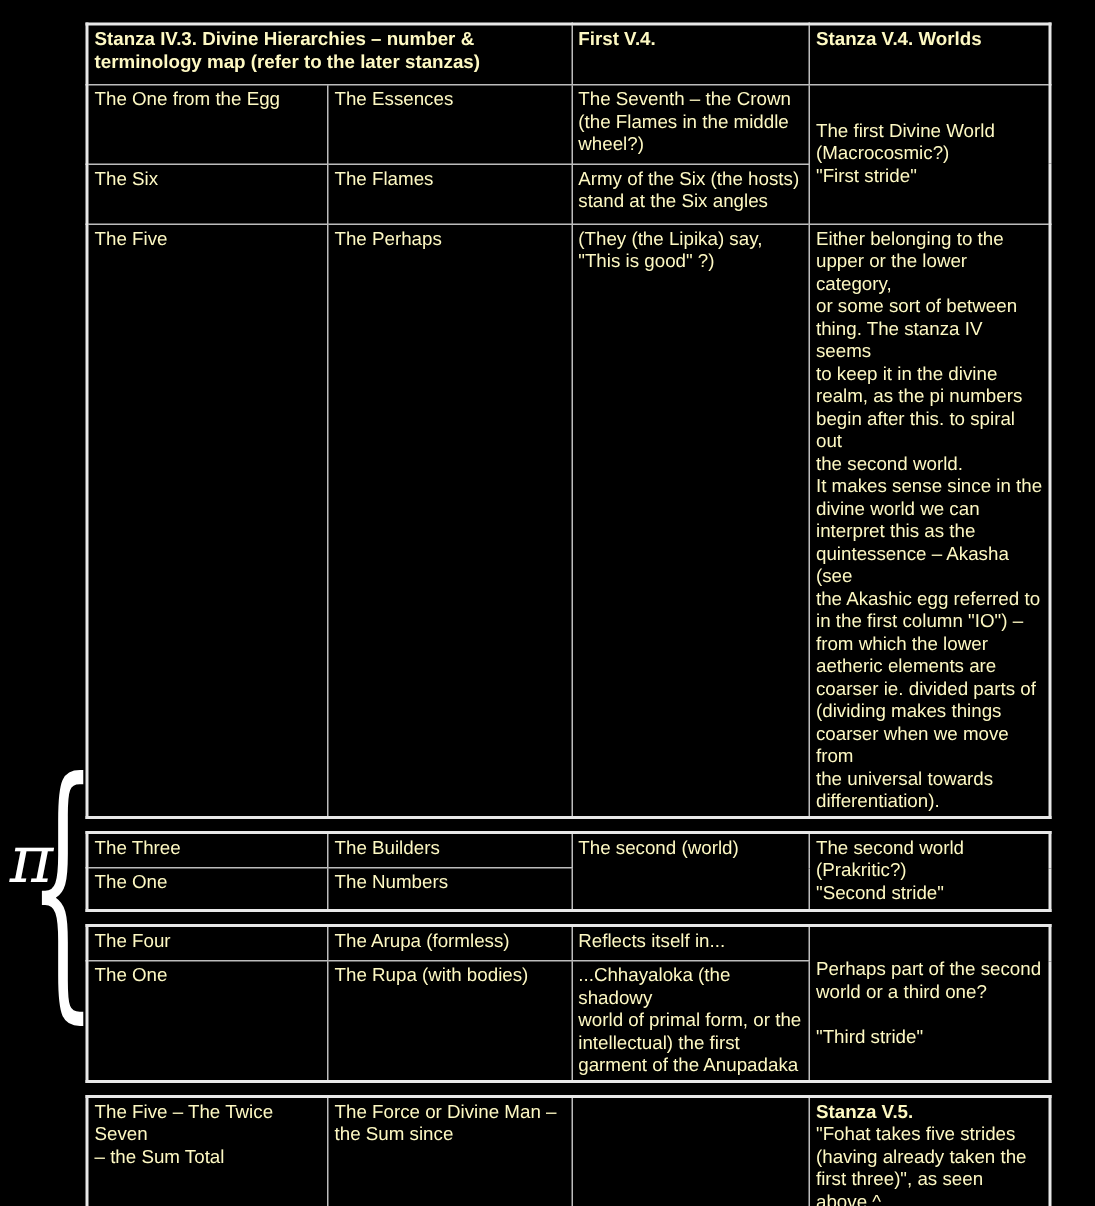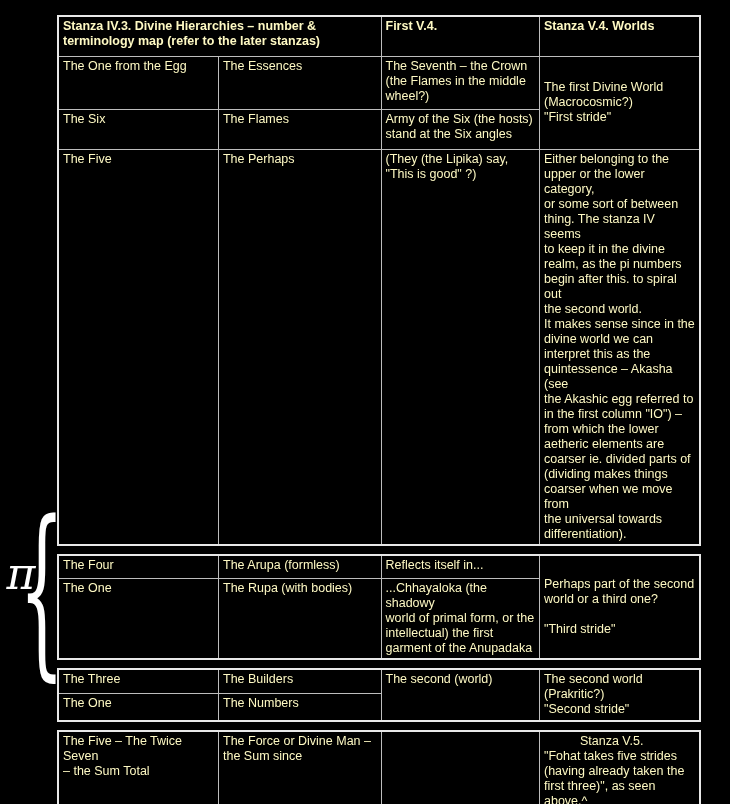--- a/index.html
+++ b/index.html
@@ -16,21 +16,21 @@
   td{
     border:1px solid #bdbdbd;vertical-align:top;
     padding:2px 4px 2px 4px;
     font-size:12.5px;line-height:15px;color:#fef9c3;
     overflow:hidden;
   }
   td span{white-space:pre-wrap;}
   td.hdr{font-weight:bold;}
   td.center{vertical-align:middle;}
   td.middle{vertical-align:middle;}
-  .stanza-title{font-weight:normal;display:block;margin-left:36px;}
+  .stanza-title{font-weight:bold;display:block;}
   .pi{
     position:absolute;left:6px;top:551px;width:30px;height:46px;
     font-family:"DejaVu Serif", serif;font-style:italic;font-size:44px;line-height:46px;
     color:#fff;text-align:center;
   }
   .brace{
     position:absolute;left:26px;top:482px;width:32px;height:216px;
     display:flex;align-items:center;justify-content:center;
   }
   .brace span{
@@ -105,58 +105,58 @@
 
   <table class="gap">
     <colgroup>
         <col style="width:160px">
         <col style="width:162px">
         <col style="width:158px">
         <col style="width:160px">
       </colgroup>
     <tbody>
         <tr style="height:24px">
+      <td><span>The Three</span></td>
+      <td><span>The Builders</span></td>
+      <td rowspan="2"><span>The second (world)</span></td>
+      <td rowspan="2"><span>The second world
+(Prakritic?)
+"Second stride"</span></td>
+    </tr>
+    <tr style="height:28px">
+      <td><span>The One</span></td>
+      <td><span>The Numbers</span></td>
+    </tr>
+  </tbody>
+    </table>
+
+  <table class="gap">
+    <colgroup>
+        <col style="width:160px">
+        <col style="width:162px">
+        <col style="width:158px">
+        <col style="width:160px">
+      </colgroup>
+    <tbody>
+        <tr style="height:24px">
       <td><span>The Four</span></td>
       <td><span>The Arupa (formless)</span></td>
       <td><span>Reflects itself in...</span></td>
       <td class="middle" rowspan="2"><span>Perhaps part of the second
 world or a third one?
 
 "Third stride"</span></td>
     </tr>
     <tr style="height:62px">
       <td><span>The One</span></td>
       <td><span>The Rupa (with bodies)</span></td>
       <td><span>...Chhayaloka (the shadowy
 world of primal form, or the
 intellectual) the first
 garment of the Anupadaka</span></td>
-    </tr>
-  </tbody>
-    </table>
-
-  <table class="gap">
-    <colgroup>
-        <col style="width:160px">
-        <col style="width:162px">
-        <col style="width:158px">
-        <col style="width:160px">
-      </colgroup>
-    <tbody>
-        <tr style="height:24px">
-      <td><span>The Three</span></td>
-      <td><span>The Builders</span></td>
-      <td rowspan="2"><span>The second (world)</span></td>
-      <td rowspan="2"><span>The second world
-(Prakritic?)
-"Second stride"</span></td>
-    </tr>
-    <tr style="height:28px">
-      <td><span>The One</span></td>
-      <td><span>The Numbers</span></td>
     </tr>
   </tbody>
     </table>
 
   <table class="gap">
     <colgroup>
         <col style="width:160px">
         <col style="width:162px">
         <col style="width:158px">
         <col style="width:160px">

